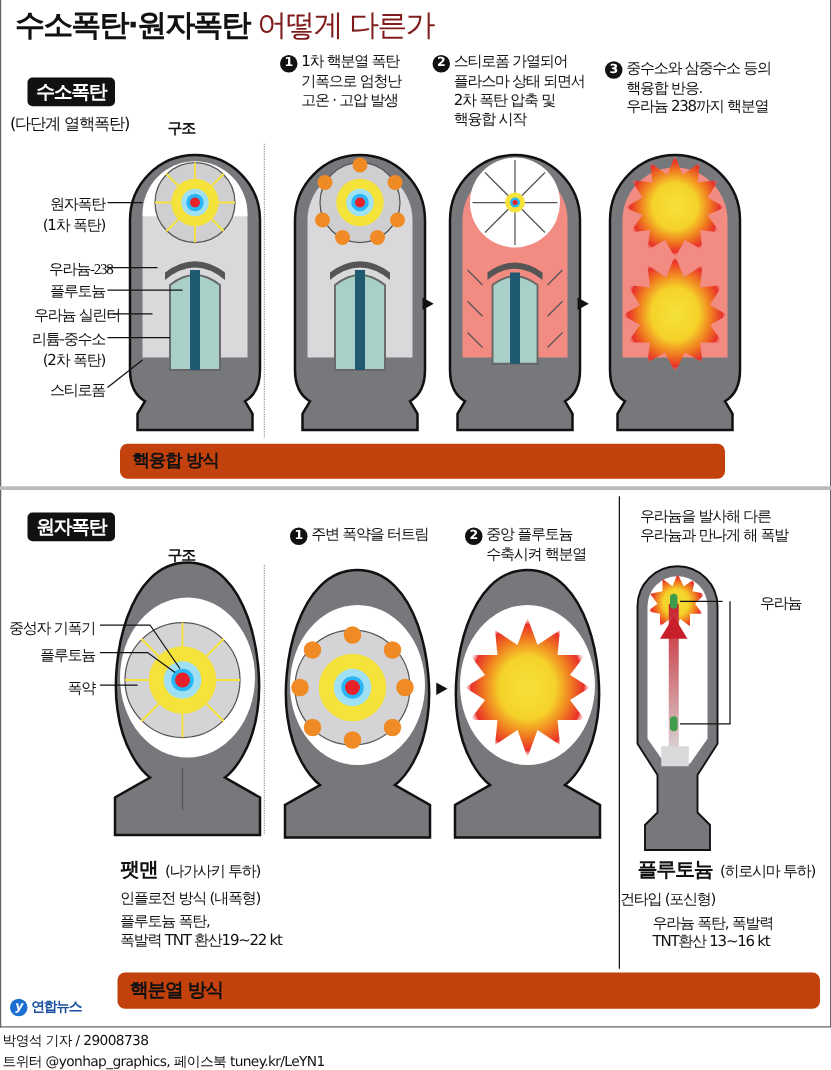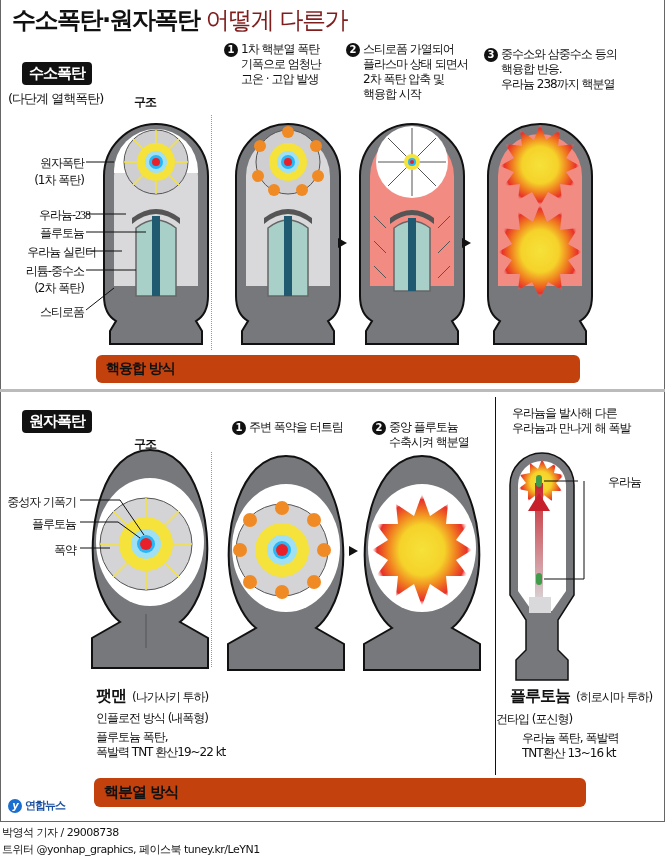--- a/index.html
+++ b/index.html
@@ -285,21 +285,21 @@
 
 <div class="abs bname" style="left:510px;top:686px;">
   <span>플루토늄</span><small>(히로시마 투하)</small>
 </div>
 <div class="abs btype" style="left:496px;top:711px;">건타입 (포신형)</div>
 <div class="abs bdesc" style="left:510px;top:731px;margin-left:12px;">
   <div>우라늄 폭탄, 폭발력</div>
   <div>TNT환산 13~16 kt</div>
 </div>
 
-<div class="abs band" style="left:94px;top:778px;width:492px;font-size:15px;">핵분열 방식</div>
+<div class="abs band" style="left:94px;top:778px;width:562px;font-size:15px;">핵분열 방식</div>
 
 <div class="abs logo" style="left:8px;top:798px;">
   <span class="mark">y</span>
   <span>연합뉴스</span>
 </div>
 
 <div class="abs credit" style="left:2px;top:825px;">박영석 기자 / 29008738</div>
 <div class="abs credit" style="left:2px;top:842px;">트위터 @yonhap_graphics, 페이스북 tuney.kr/LeYN1</div>
 
 </body></html>

